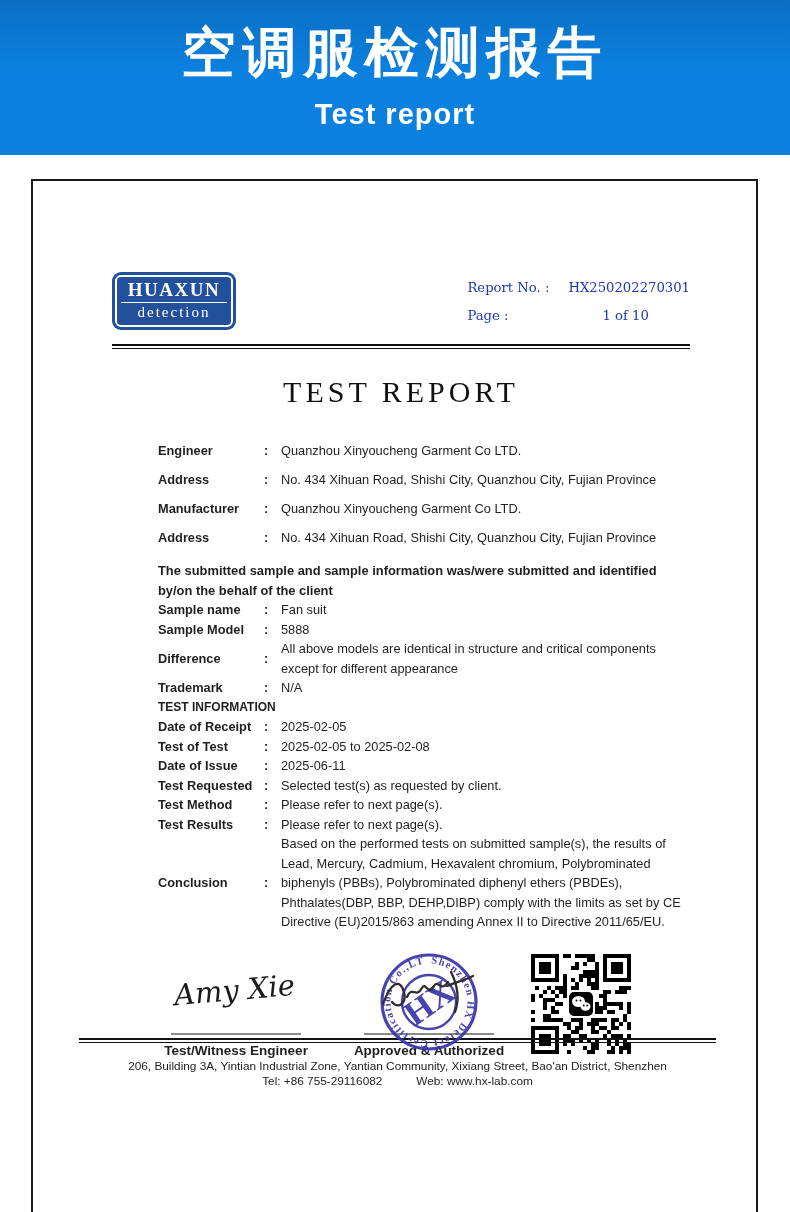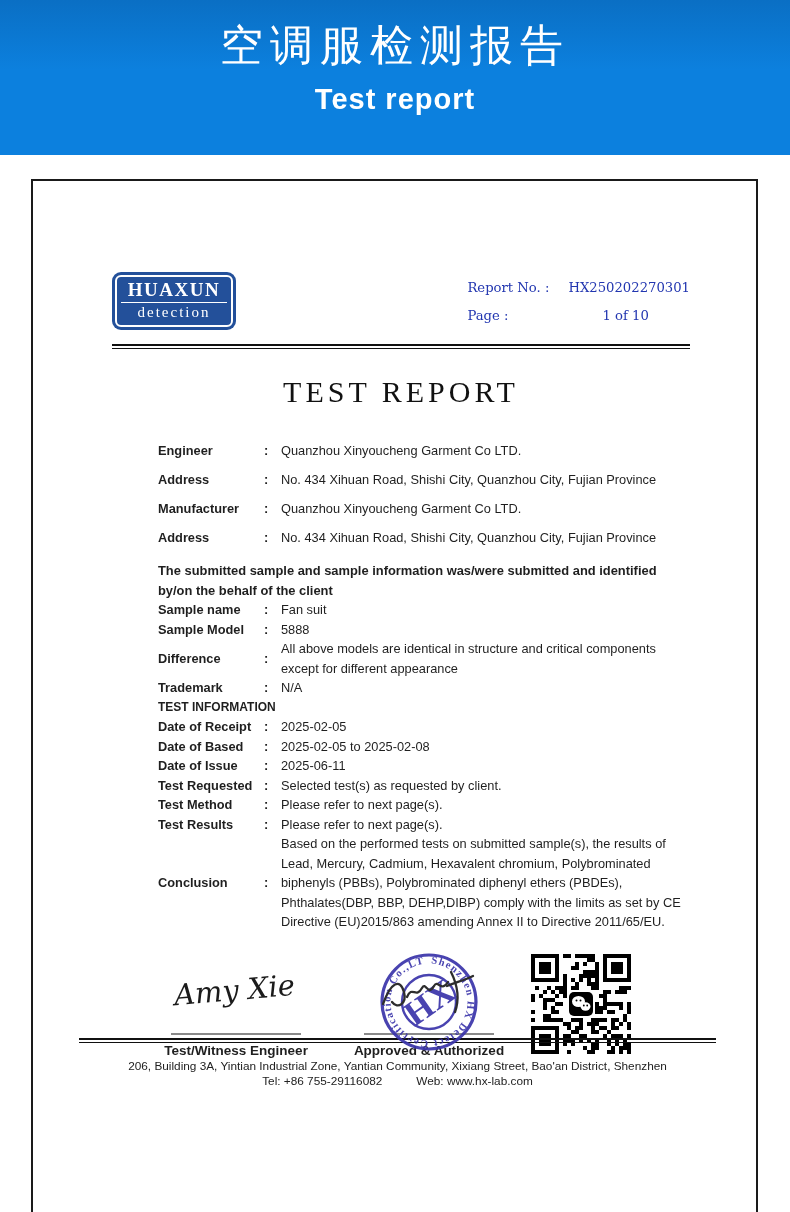--- a/index.html
+++ b/index.html
@@ -2,21 +2,21 @@
 <html><head>
 <meta charset="utf-8">
 <style>
   * { box-sizing: border-box; margin: 0; padding: 0; }
   html,body { width:790px; background:#ffffff; font-family:"Liberation Sans", sans-serif; color:#1f1f1f; }
   body { height:1212px; overflow:hidden; }
 
   
   .banner { height:155px; background:linear-gradient(180deg,#0a6fc4 0%, #0c80de 45%, #0c80de 100%);
             text-align:center; color:#fff; }
-  .banner .zh { font-size:43px; font-weight:normal; letter-spacing:7px; padding-top:17px; }
+  .banner .zh { font-size:54px; font-weight:bold; letter-spacing:7px; padding-top:17px; }
   .banner .en { font-size:29px; font-weight:bold; margin-top:8px; letter-spacing:1px; }
 
   
   .card { position:relative; width:727px; height:1208px; margin-left:31px; margin-top:24px;
           border:2px solid #1a1a1a; background:#fff; }
   .page { position:relative; height:100%; padding:0 66px 0 79px; }
 
   
   .doc-head { display:flex; justify-content:space-between; align-items:flex-start; padding-top:91px; }
   .logo { background:#23509a; border-radius:9px; padding:3px; width:124px; }
@@ -152,21 +152,21 @@
 
     <div class="section-heading">TEST INFORMATION</div>
 
     <div class="rows rows-tight">
         <div class="row">
         <span class="lbl">Date of Receipt</span>
         <span class="colon">:</span>
         <span class="val">2025-02-05</span>
       </div>
         <div class="row">
-        <span class="lbl">Date of Based</span>
+        <span class="lbl">Test of Test</span>
         <span class="colon">:</span>
         <span class="val">2025-02-05 to 2025-02-08</span>
       </div>
         <div class="row">
         <span class="lbl">Date of Issue</span>
         <span class="colon">:</span>
         <span class="val">2025-06-11</span>
       </div>
         <div class="row">
         <span class="lbl">Test Requested</span>

